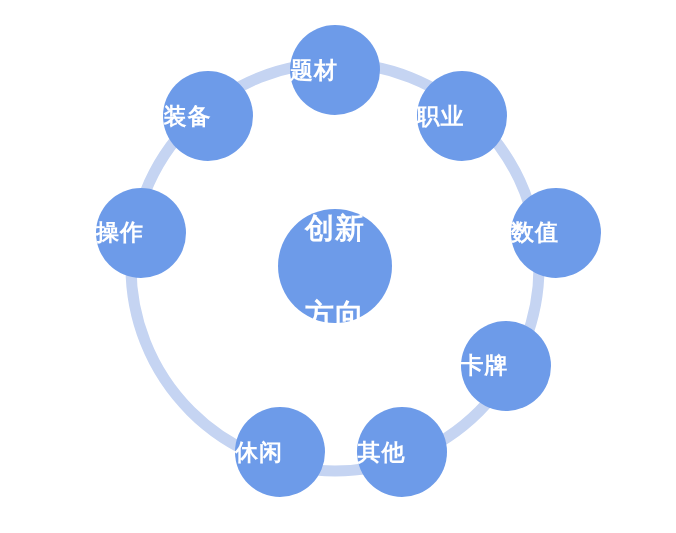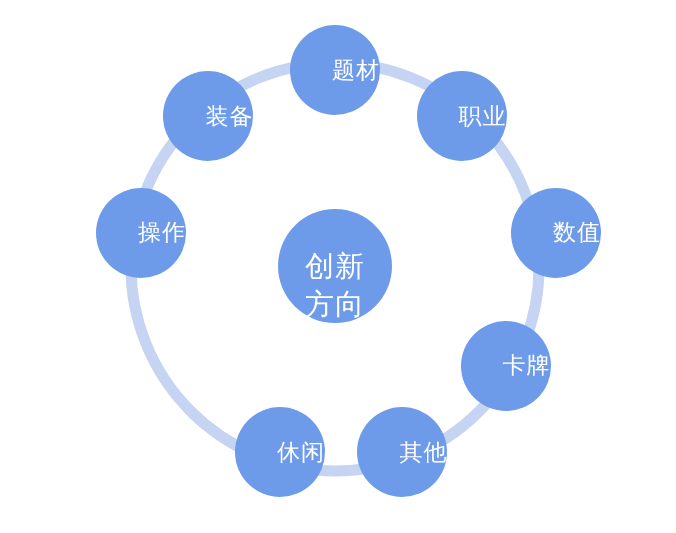--- a/index.html
+++ b/index.html
@@ -22,40 +22,42 @@
     width: 676px;
     height: 533px;
   }
   .node {
     position: absolute;
     border-radius: 50%;
     background: var(--node-fill, #6D9BE9);
     color: var(--label-color, #ffffff);
     display: flex;
     align-items: center;
-    justify-content: flex-end;
+    justify-content: flex-start;
     transform: translate(-50%, -50%);
     text-align: center;
     user-select: none;
+    font-weight: bold;
   }
   .satellite {
     width: 90px;
     height: 90px;
     font-size: 23px;
     letter-spacing: 1px;
   }
   .center-node {
     width: 114px;
     height: 114px;
     left: 335px;
     top: 266px;
     font-size: 29px;
     line-height: 38px;
     letter-spacing: 1px;
     flex-direction: column;
+    gap: 48px;
   }
 </style>
 </head>
 <body>
 
 <div class="stage">
 
   <svg class="ring-svg" viewBox="0 0 676 533" xmlns="http://www.w3.org/2000/svg">
     <circle cx="335" cy="267" r="204" fill="none" stroke-width="11" stroke="#C5D4F2"></circle>
   </svg>

